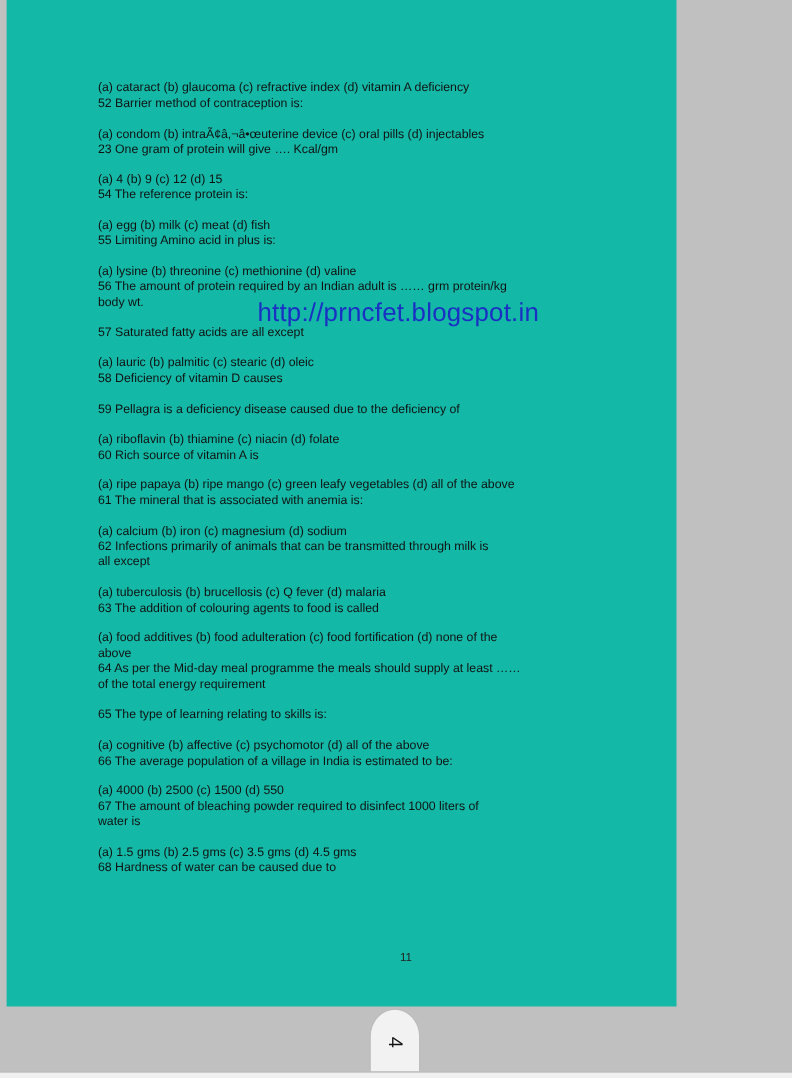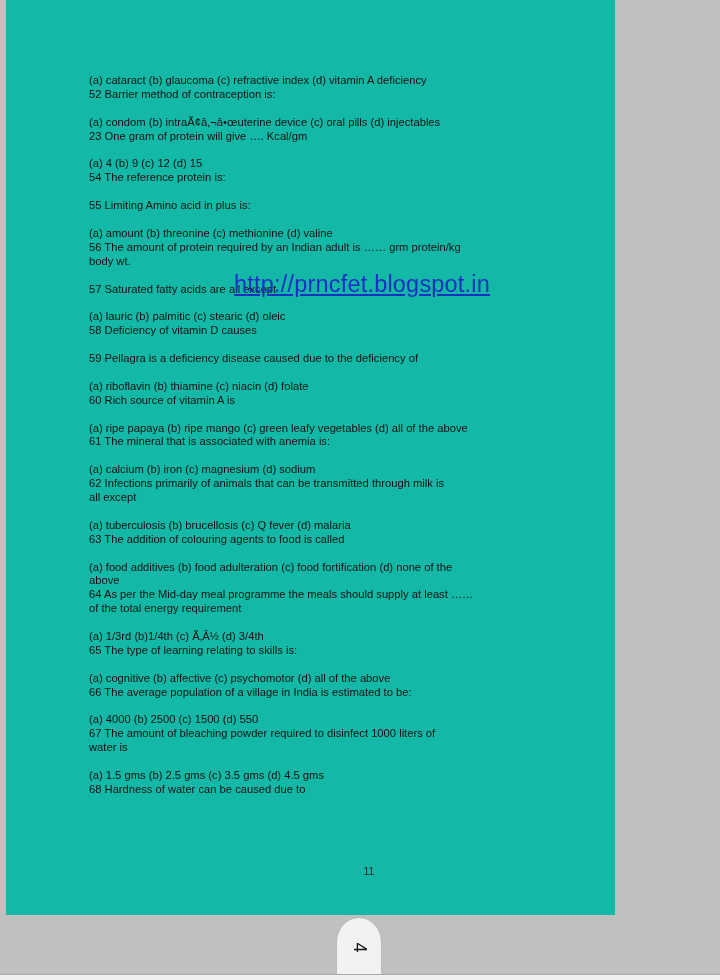--- a/index.html
+++ b/index.html
@@ -43,21 +43,20 @@
       height: 13.9px;
     }
     .watermark {
       position: absolute;
       left: 228px;
       top: 271px;
       font-size: 23.5px;
       color: #1a2fc4;
       letter-spacing: 0.2px;
       white-space: nowrap;
-      text-decoration: underline;
     }
     .page-number {
       position: absolute;
       left: 0;
       width: 726px;
       text-align: center;
       top: 865px;
       font-size: 10.5px;
       color: #222222;
     }
@@ -100,23 +99,24 @@
     <div class="content" id="content">
         <span class="line">(a) cataract (b) glaucoma (c) refractive index (d) vitamin A deficiency</span>
         <span class="line">52 Barrier method of contraception is:</span>
         <span class="gap"></span>
         <span class="line">(a) condom (b) intraÃ¢â,¬â•œuterine device (c) oral pills (d) injectables</span>
         <span class="line">23 One gram of protein will give …. Kcal/gm</span>
         <span class="gap"></span>
         <span class="line">(a) 4 (b) 9 (c) 12 (d) 15</span>
         <span class="line">54 The reference protein is:</span>
         <span class="gap"></span>
+        <span class="line">(a) egg (b) milk (c) meat (d) fish</span>
         <span class="line">55 Limiting Amino acid in plus is:</span>
         <span class="gap"></span>
-        <span class="line">(a) amount (b) threonine (c) methionine (d) valine</span>
+        <span class="line">(a) lysine (b) threonine (c) methionine (d) valine</span>
         <span class="line">56 The amount of protein required by an Indian adult is …… grm protein/kg</span>
         <span class="line">body wt.</span>
         <span class="gap"></span>
         <span class="line">57 Saturated fatty acids are all except</span>
         <span class="gap"></span>
         <span class="line">(a) lauric (b) palmitic (c) stearic (d) oleic</span>
         <span class="line">58 Deficiency of vitamin D causes</span>
         <span class="gap"></span>
         <span class="line">59 Pellagra is a deficiency disease caused due to the deficiency of</span>
         <span class="gap"></span>
@@ -131,21 +131,20 @@
         <span class="line">all except</span>
         <span class="gap"></span>
         <span class="line">(a) tuberculosis (b) brucellosis (c) Q fever (d) malaria</span>
         <span class="line">63 The addition of colouring agents to food is called</span>
         <span class="gap"></span>
         <span class="line">(a) food additives (b) food adulteration (c) food fortification (d) none of the</span>
         <span class="line">above</span>
         <span class="line">64 As per the Mid-day meal programme the meals should supply at least ……</span>
         <span class="line">of the total energy requirement</span>
         <span class="gap"></span>
-        <span class="line">(a) 1/3rd (b)1/4th (c) Ã‚Â½ (d) 3/4th</span>
         <span class="line">65 The type of learning relating to skills is:</span>
         <span class="gap"></span>
         <span class="line">(a) cognitive (b) affective (c) psychomotor (d) all of the above</span>
         <span class="line">66 The average population of a village in India is estimated to be:</span>
         <span class="gap"></span>
         <span class="line">(a) 4000 (b) 2500 (c) 1500 (d) 550</span>
         <span class="line">67 The amount of bleaching powder required to disinfect 1000 liters of</span>
         <span class="line">water is</span>
         <span class="gap"></span>
         <span class="line">(a) 1.5 gms (b) 2.5 gms (c) 3.5 gms (d) 4.5 gms</span>

